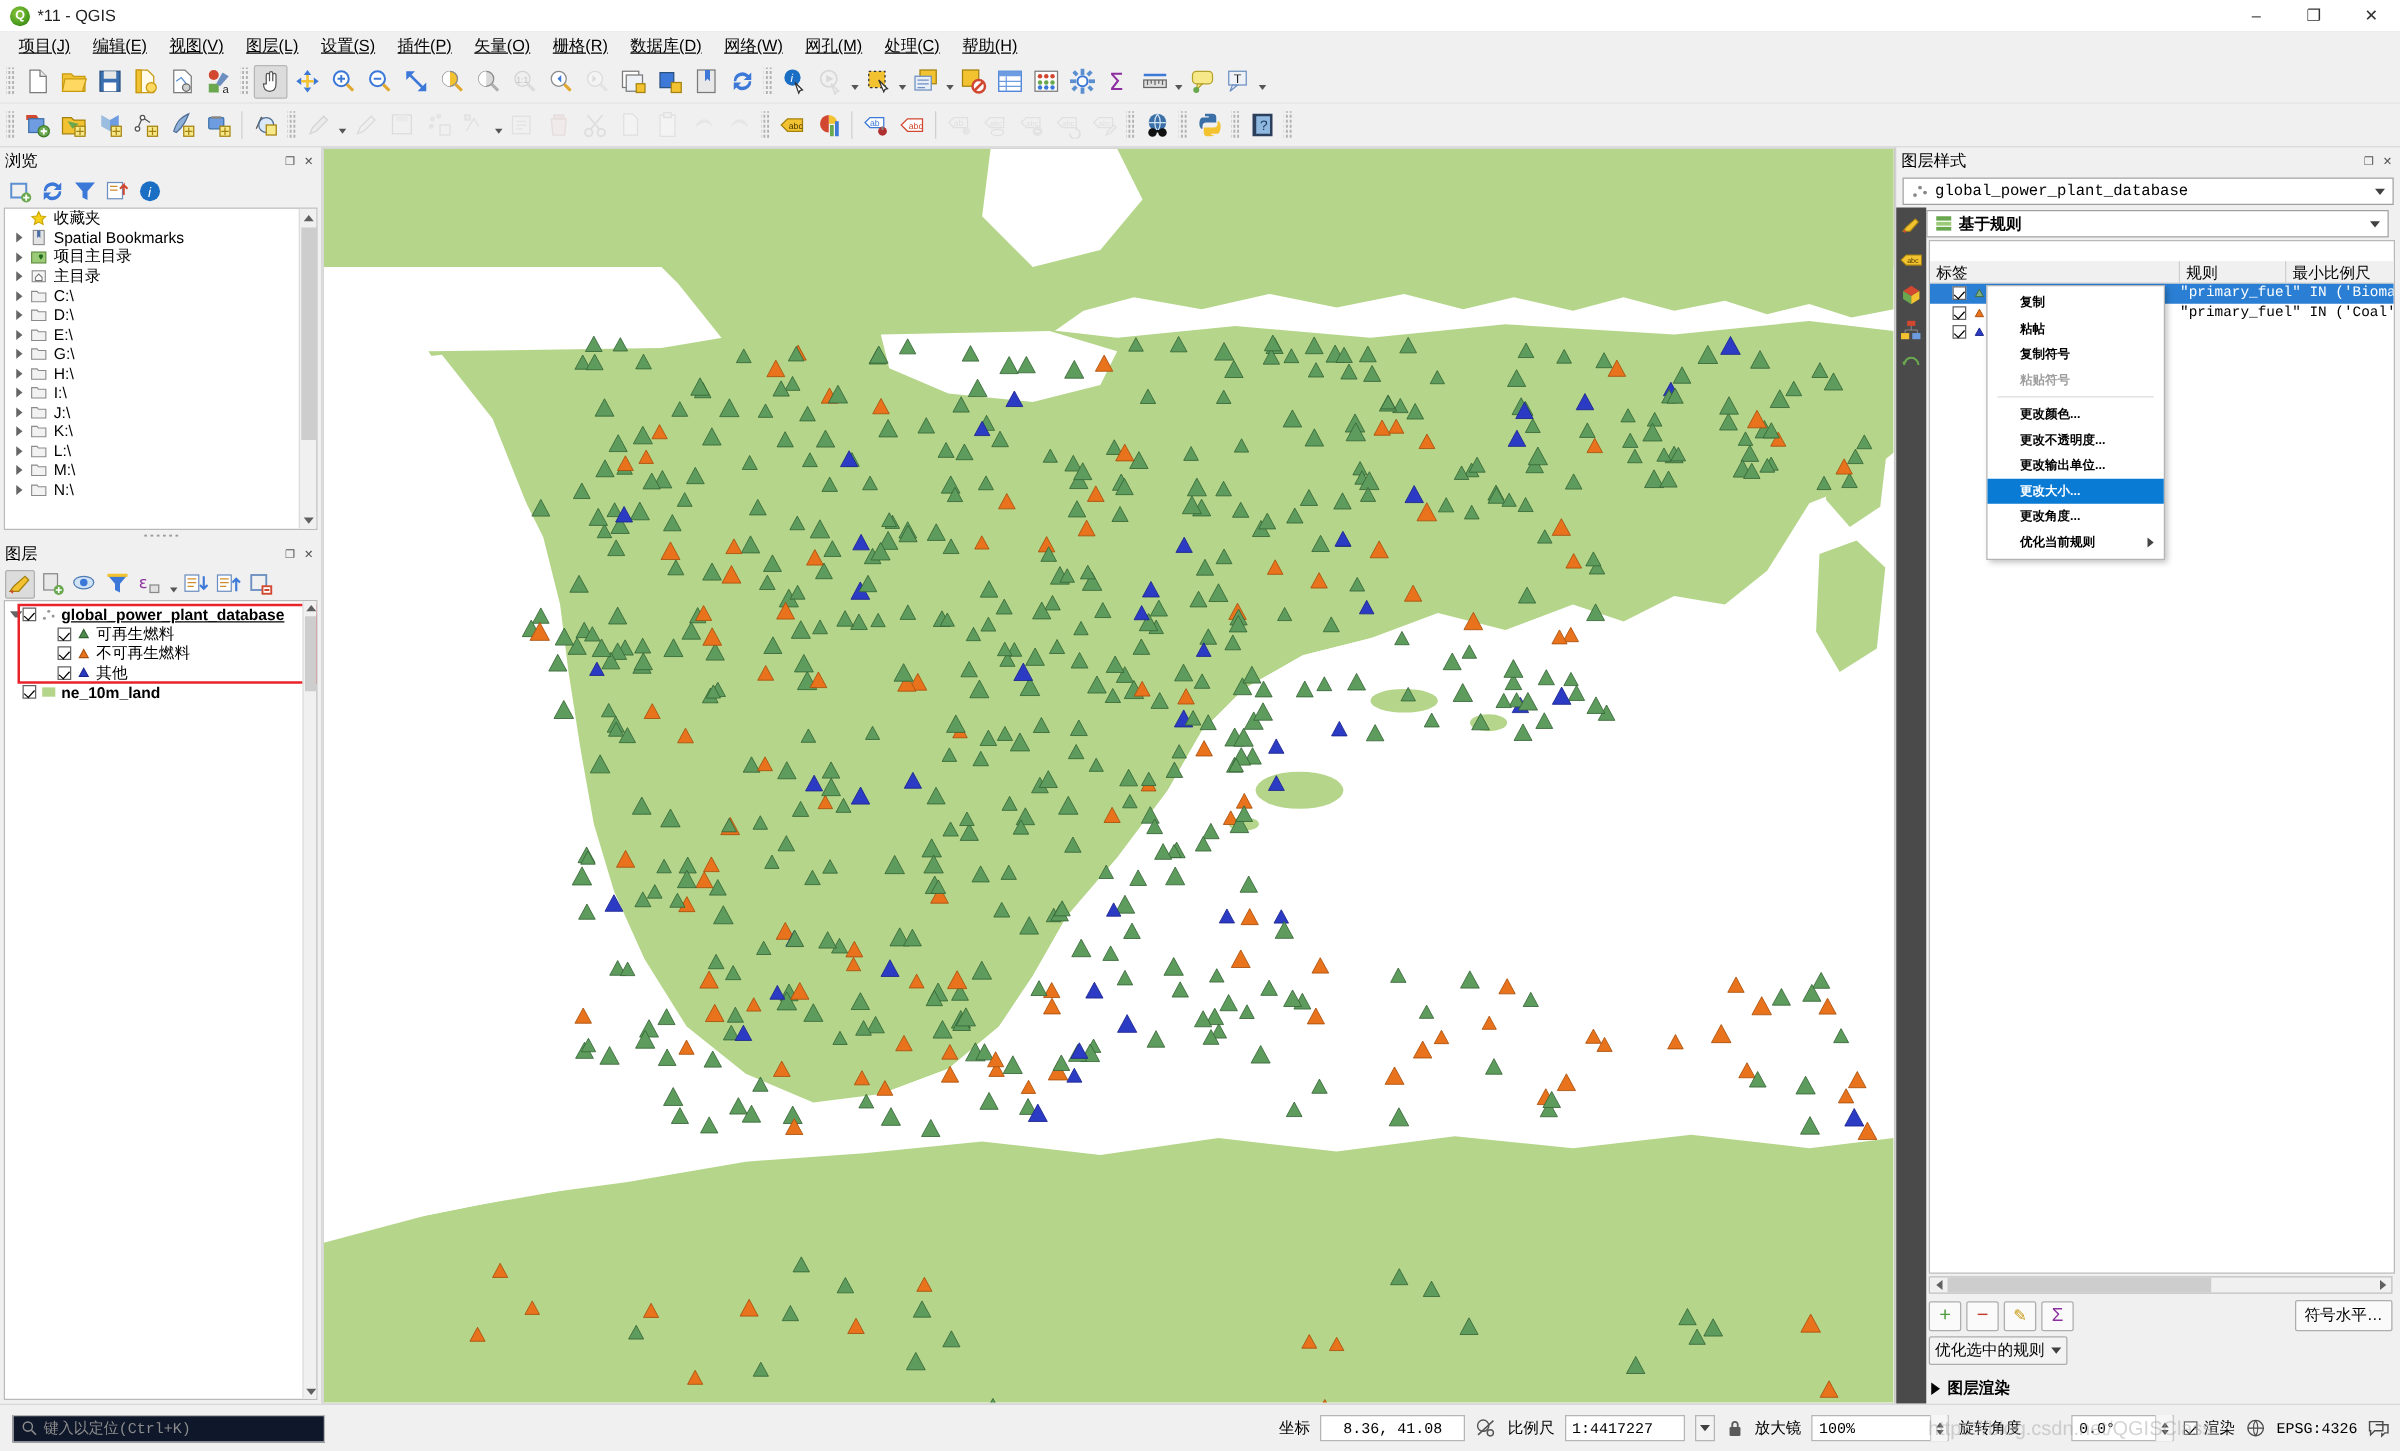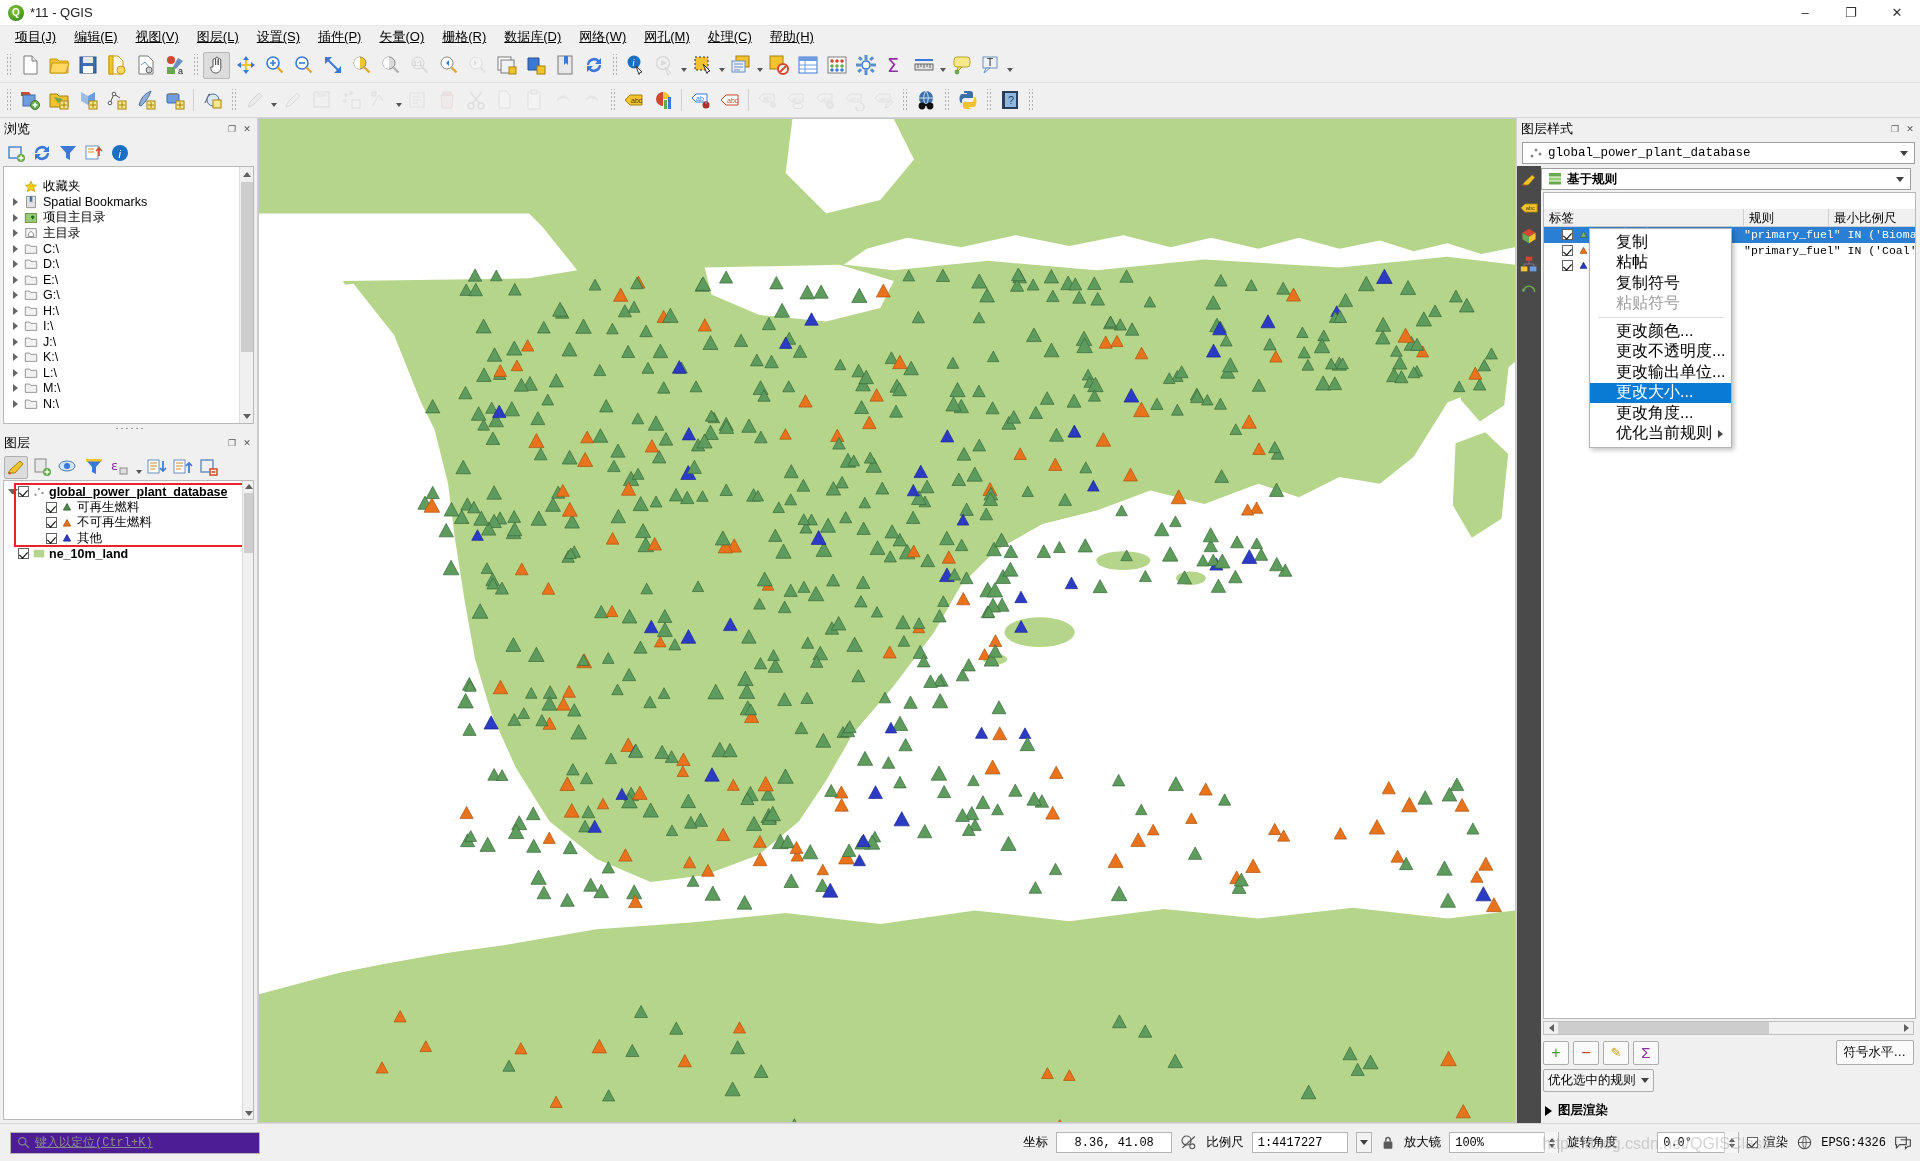--- a/index.html
+++ b/index.html
@@ -64,21 +64,21 @@
                 font-size:13px; color:#000; }
   .panel-head .pname { flex:1; }
   .phbtn { width:12px;height:12px;margin-left:3px; display:flex;align-items:center;justify-content:center;
            font-size:9px;color:#555; }
   .panel-tb { height:26px; display:flex; align-items:center; padding-left:4px; gap:2px; }
   .ptbtn { width:24px;height:23px; display:flex;align-items:center;justify-content:center;
            border:1px solid transparent; border-radius:2px; }
   .ptbtn.on { background:#dcdcdc; border-color:#b0b0b0; }
   .treebox { background:#fff; border:1px solid #b9b9b9; margin:0 3px; flex:1; position:relative;
              overflow:hidden; }
-  .tree { padding:12px 0; }
+  .tree { padding:0 0; }
   .trow { height:15.5px; display:flex; align-items:center; padding-left:4px; font-size:12.5px;
           color:#000; white-space:nowrap; }
   .arrow { width:14px; display:flex; align-items:center; justify-content:center; }
   .arrow::after { content:""; border-top:4px solid transparent;border-bottom:4px solid transparent;
                   border-left:5px solid #666; }
   .arrow.blank::after { display:none; }
   .tico { width:18px; display:flex; align-items:center; justify-content:center; }
   .tlabel { padding-left:3px; }
 
   .vscroll { position:absolute; right:0; top:0; bottom:0; width:14px; background:#f0f0f0;
@@ -166,33 +166,33 @@
   .applyrow { display:flex; align-items:center; padding:4px 2px 6px 2px; gap:6px; }
   .applyrow .spacer { flex:1; }
   .chkrow { display:flex; align-items:center; gap:5px; font-size:12.5px; }
   .applybtn { border:1px solid #a0a0a0; background:#f5f5f5; border-radius:2px; padding:4px 18px;
               font-family:"Liberation Mono", monospace; font-size:12.5px; }
 
   
   .ctxmenu { position:absolute; background:#fff; border:1px solid #b4b4b4;
              box-shadow:2px 2px 5px rgba(0,0,0,0.25); padding:3px 0; z-index:50; }
   .ctxitem { height:20.5px; display:flex; align-items:center; padding:0 26px 0 26px;
-             font-size:16px; white-space:nowrap; color:#000; position:relative; }
+             font-size:10px; white-space:nowrap; color:#000; position:relative;font-weight:bold; }
   .ctxitem.sel { background:#0a7bd4; color:#fff; }
   .ctxitem.dis { color:#9e9e9e; }
   .ctxitem .sub { position:absolute; right:8px; border-top:4px solid transparent;
                   border-bottom:4px solid transparent; border-left:5px solid #444; }
   .ctxsep { height:1px; background:#dcdcdc; margin:3px 8px; }
 
   
   .statusbar { position:absolute; left:0; right:0; bottom:0; height:38px; background:#f0f0f0;
                display:flex; align-items:center; border-top:1px solid #d8d8d8; }
-  .locate { margin-left:10px; width:250px; height:22px; border:1px solid #b5b5b5; background:#4c1d95;
+  .locate { margin-left:10px; width:250px; height:22px; border:1px solid #b5b5b5; background:#0f172a;
             display:flex; align-items:center; gap:5px; padding:0 6px; font-size:12px; color:#8c8c8c;
-            font-family:"Liberation Mono", monospace;text-decoration:underline; }
+            font-family:"Liberation Mono", monospace; }
   .sb-right { margin-left:auto; display:flex; align-items:center; gap:8px; padding-right:8px;
               font-family:"Liberation Mono", monospace; font-size:12px; }
   .sb-label { font-size:12.5px; color:#000; font-family:"Liberation Sans", sans-serif; }
   .sb-field { height:21px; border:1px solid #b5b5b5; background:#fff; display:flex; align-items:center;
               padding:0 5px; font-family:"Liberation Mono", monospace; font-size:12px; }
   .spin { width:14px; height:21px; border-left:1px solid #cdcdcd; display:flex; flex-direction:column;
           justify-content:center; align-items:center; gap:2px; background:#f6f6f6; }
   .spin i { display:block; border-left:3px solid transparent;border-right:3px solid transparent; }
   .spin i.u { border-bottom:4px solid #555; }
   .spin i.d { border-top:4px solid #555; }

